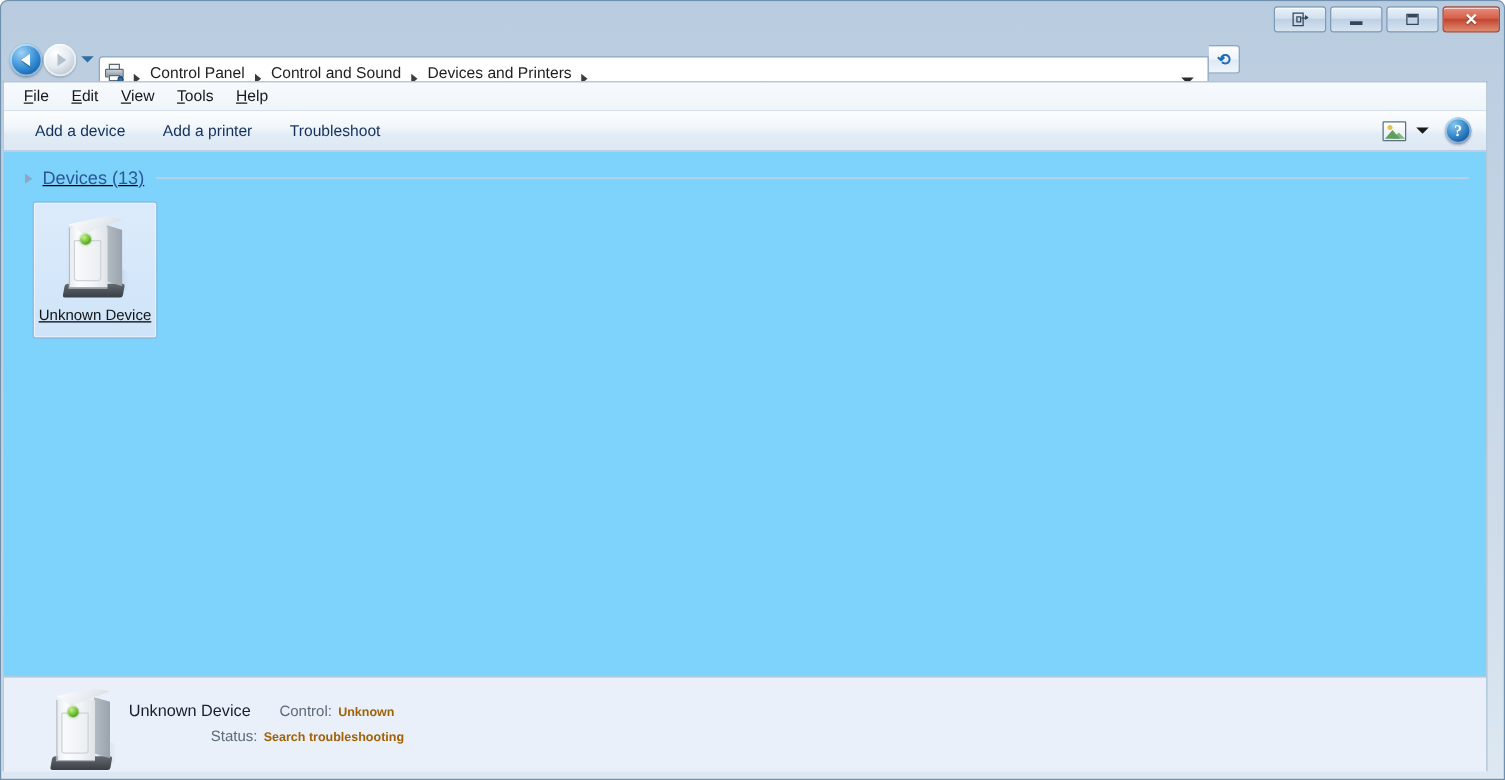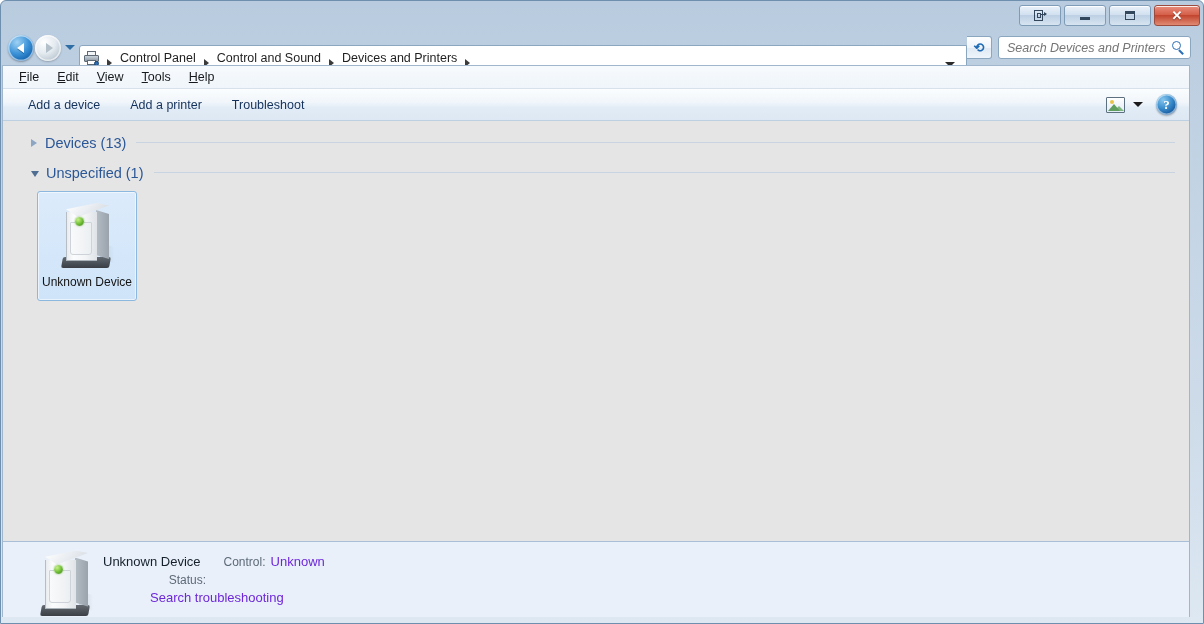--- a/index.html
+++ b/index.html
@@ -382,24 +382,25 @@
     align-items: center;
     justify-content: center;
     cursor: default;
     font-family: "Liberation Serif", serif;
   }
 
   
   .content {
     position: relative;
     height: 443px;
-    background: #e5e5e5;
-    padding: 10px 0 0 16px;
+    background: #7dd3fc;
+    padding: 10px 0 0 5px;
     box-sizing: border-box;
     overflow: hidden;
+    text-decoration: underline;
   }
   .group-header {
     display: flex;
     align-items: center;
     height: 23px;
     padding: 0 14px 0 12px;
     margin-bottom: 7px;
     cursor: default;
   }
   .grp-tri-collapsed {
@@ -567,24 +568,25 @@
   }
   .prop-label {
     font-size: 12px;
     color: #5d6a78;
     text-align: right;
     width: 56px;
     flex: 0 0 auto;
     margin-right: 5px;
   }
   .prop-value {
-    font-size: 13px;
-    color: #6d28d9;
-  }
-  .details-row.second { padding-left: 47px; flex-direction: column; }
+    font-size: 10px;
+    color: #a16207;
+    font-weight: bold;
+  }
+  .details-row.second { padding-left: 47px; }
 </style>
 </head>
 <body>
 
 <div class="window">
 
   <div class="titlebar">
     <div class="win-buttons">
       <div class="win-btn wide">
         <span class="glyph-restore-monitor">
@@ -634,27 +636,20 @@
       <span class="crumb">Devices and Printers</span>
       <span class="crumb-sep"></span>
       <span class="addr-spacer"></span>
       <span class="addr-dropdown"></span>
     </div>
 
     <div class="refresh-btn">
       <span class="refresh-glyph">⟲</span>
     </div>
 
-    <div class="searchbox">
-      <input class="search-placeholder" type="text" placeholder="Search Devices and Printers" style="">
-      <span class="search-icon">
-        <span class="ring"></span>
-          <span class="handle"></span>
-      </span>
-    </div>
   </div>
 
   <div class="client">
 
     <div class="menubar">
       <div class="menu-item"><u>F</u><span>ile</span></div>
       <div class="menu-item"><u>E</u><span>dit</span></div>
       <div class="menu-item"><u>V</u><span>iew</span></div>
       <div class="menu-item"><u>T</u><span>ools</span></div>
       <div class="menu-item"><u>H</u><span>elp</span></div>
@@ -677,25 +672,20 @@
 
     <div class="content">
 
       <div class="group-header">
         <span class="grp-tri-collapsed"></span>
         <span class="grp-label">Devices (13)</span>
         <span class="grp-rule"></span>
       </div>
 
 
-      <div class="group-header">
-        <span class="grp-tri-expanded"></span>
-        <span class="grp-label">Unspecified (1)</span>
-        <span class="grp-rule"></span>
-      </div>
 
       <div class="tiles">
         <div class="tile selected">
           <span class="tower">
             <span class="ground-shadow"></span>
             <span class="shadow-base"></span>
             <span class="side"></span>
             <span class="front"></span>
             <span class="top2"></span>
             <span class="panel"></span>

